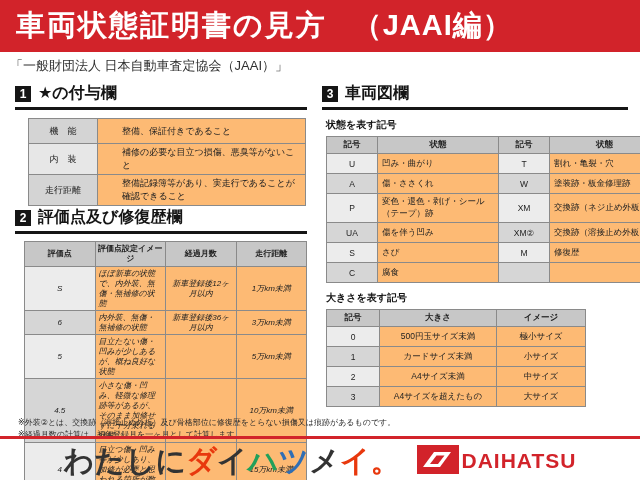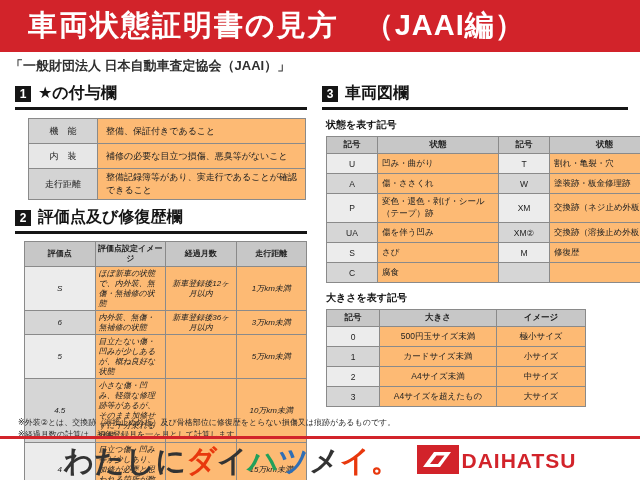--- a/index.html
+++ b/index.html
@@ -9,26 +9,26 @@
     font-family:"Liberation Sans","DejaVu Sans",sans-serif;
     color:#222;
   }
 
   
   .band {
     position:absolute; top:0; left:0; width:640px; height:52px;
     background:#d2232a; color:#fff;
     display:flex; align-items:center;
   }
-  .band .title { font-size:29px; font-weight:bold; margin-left:28px; letter-spacing:2px; }
+  .band .title { font-size:29px; font-weight:bold; margin-left:16px; letter-spacing:2px; }
   .band .edition { font-size:29px; font-weight:bold; margin-left:26px; letter-spacing:1px; }
 
   .subtitle {
     position:absolute; top:57px; left:10px;
-    font-size:13px; font-weight:bold; color:#2f2f2f;text-align:center;
+    font-size:13px; font-weight:normal; color:#2f2f2f;text-align:center;
   }
 
   
   .section { position:absolute; }
   #sec1 { top:83px; left:15px; width:292px; }
   #sec2 { top:207px; left:15px; width:292px; }
   #sec3 { top:83px; left:322px; width:306px; }
 
   .sec-header {
     display:flex; align-items:center; gap:7px;
@@ -43,21 +43,21 @@
   
   table { border-collapse:collapse; table-layout:fixed; background:#fdba74; }
   td, th { border:1px solid #8a8a8a; padding:2px 4px; vertical-align:middle; word-break:break-all; }
   th { background:#c7c7c7; font-weight:bold; }
 
   
   .t1 { width:278px; margin:8px 0 0 13px; font-size:9px; }
   .t1 td { height:20px; }
   .t1 td:first-child { width:60px; text-align:center; background:#d4d4d4; }
   .t1 tr:nth-child(even) td:first-child { background:#e7e7e7; }
-  .t1 td:last-child { padding-left:8px; }
+  .t1 td:last-child { padding-left:24px; }
 
   
   .t2 { width:283px; margin:7px 0 0 9px; font-size:8px; line-height:1.25; }
   .t2 th { padding:2px 2px; }
   .t2 td { padding:1.5px 3px;font-style:italic; }
   .t2 td:nth-child(1) { width:32px; text-align:center; background:#ececec; }
   .t2 tr:nth-child(even) td:nth-child(1) { background:#d6d6d6; }
   .t2 td:nth-child(2) { width:145px; }
   .t2 td:nth-child(3) { width:55px; text-align:center; }
   .t2 td:nth-child(4) { width:51px; text-align:center; }

